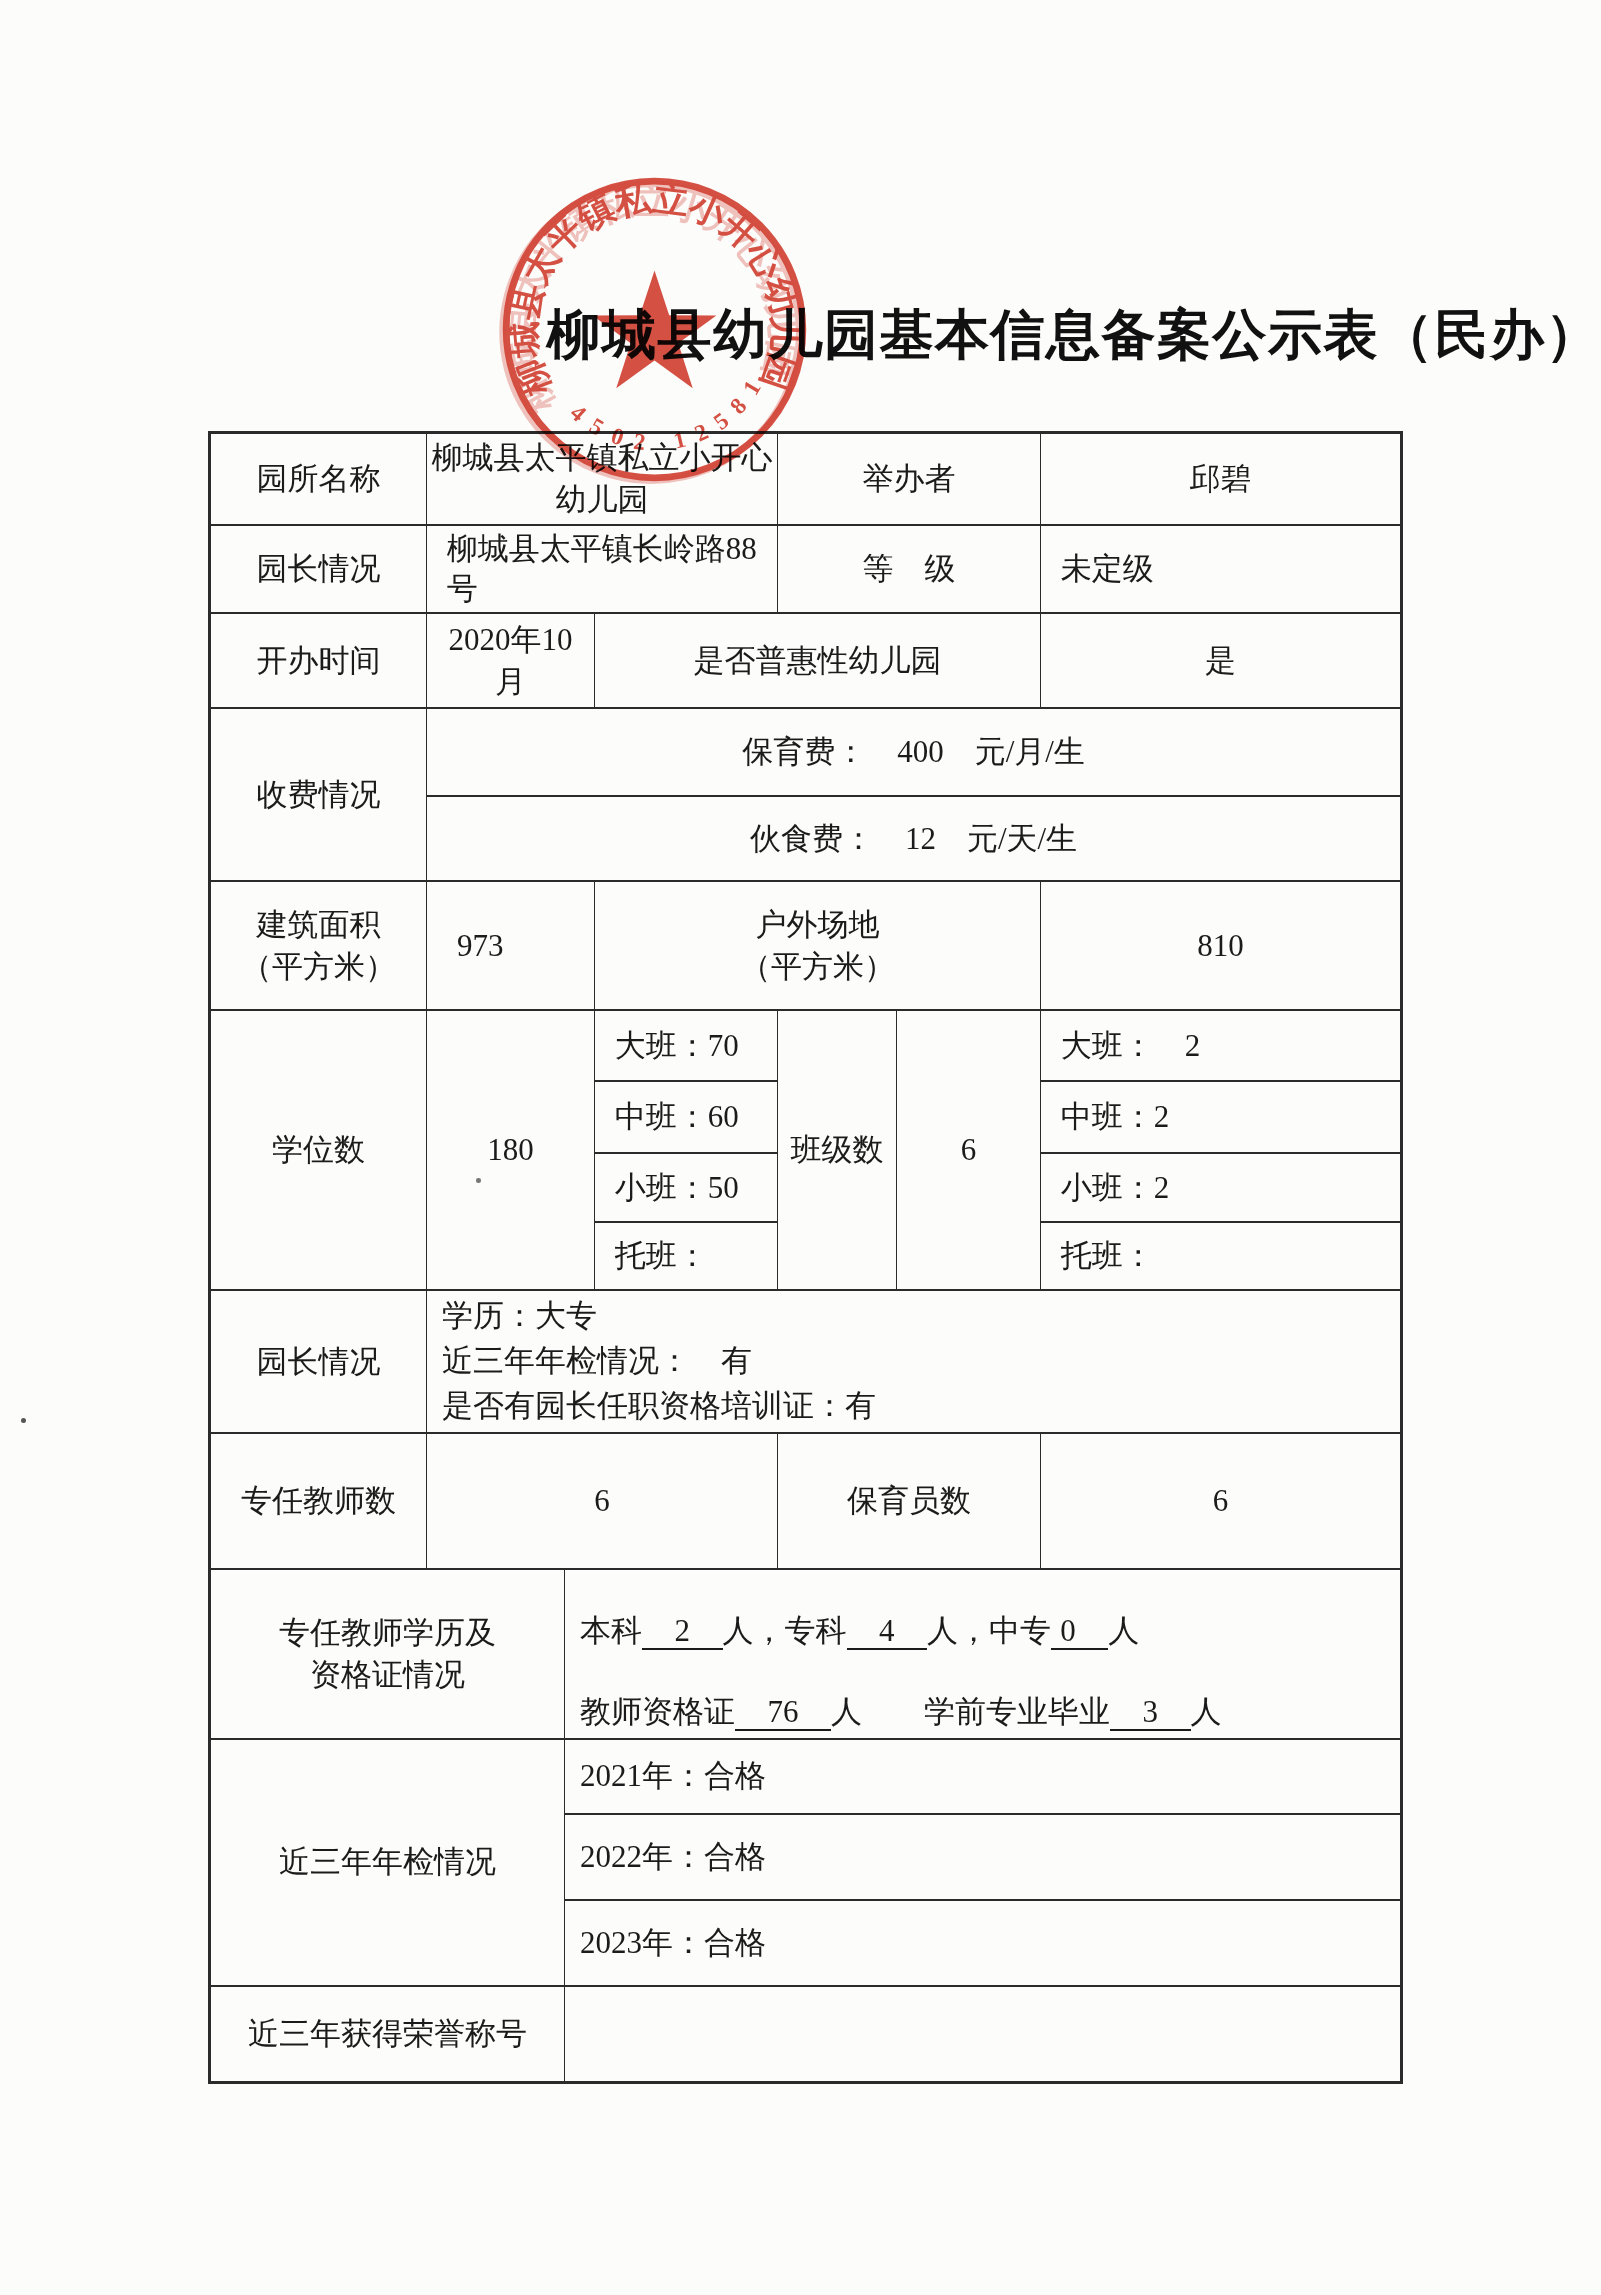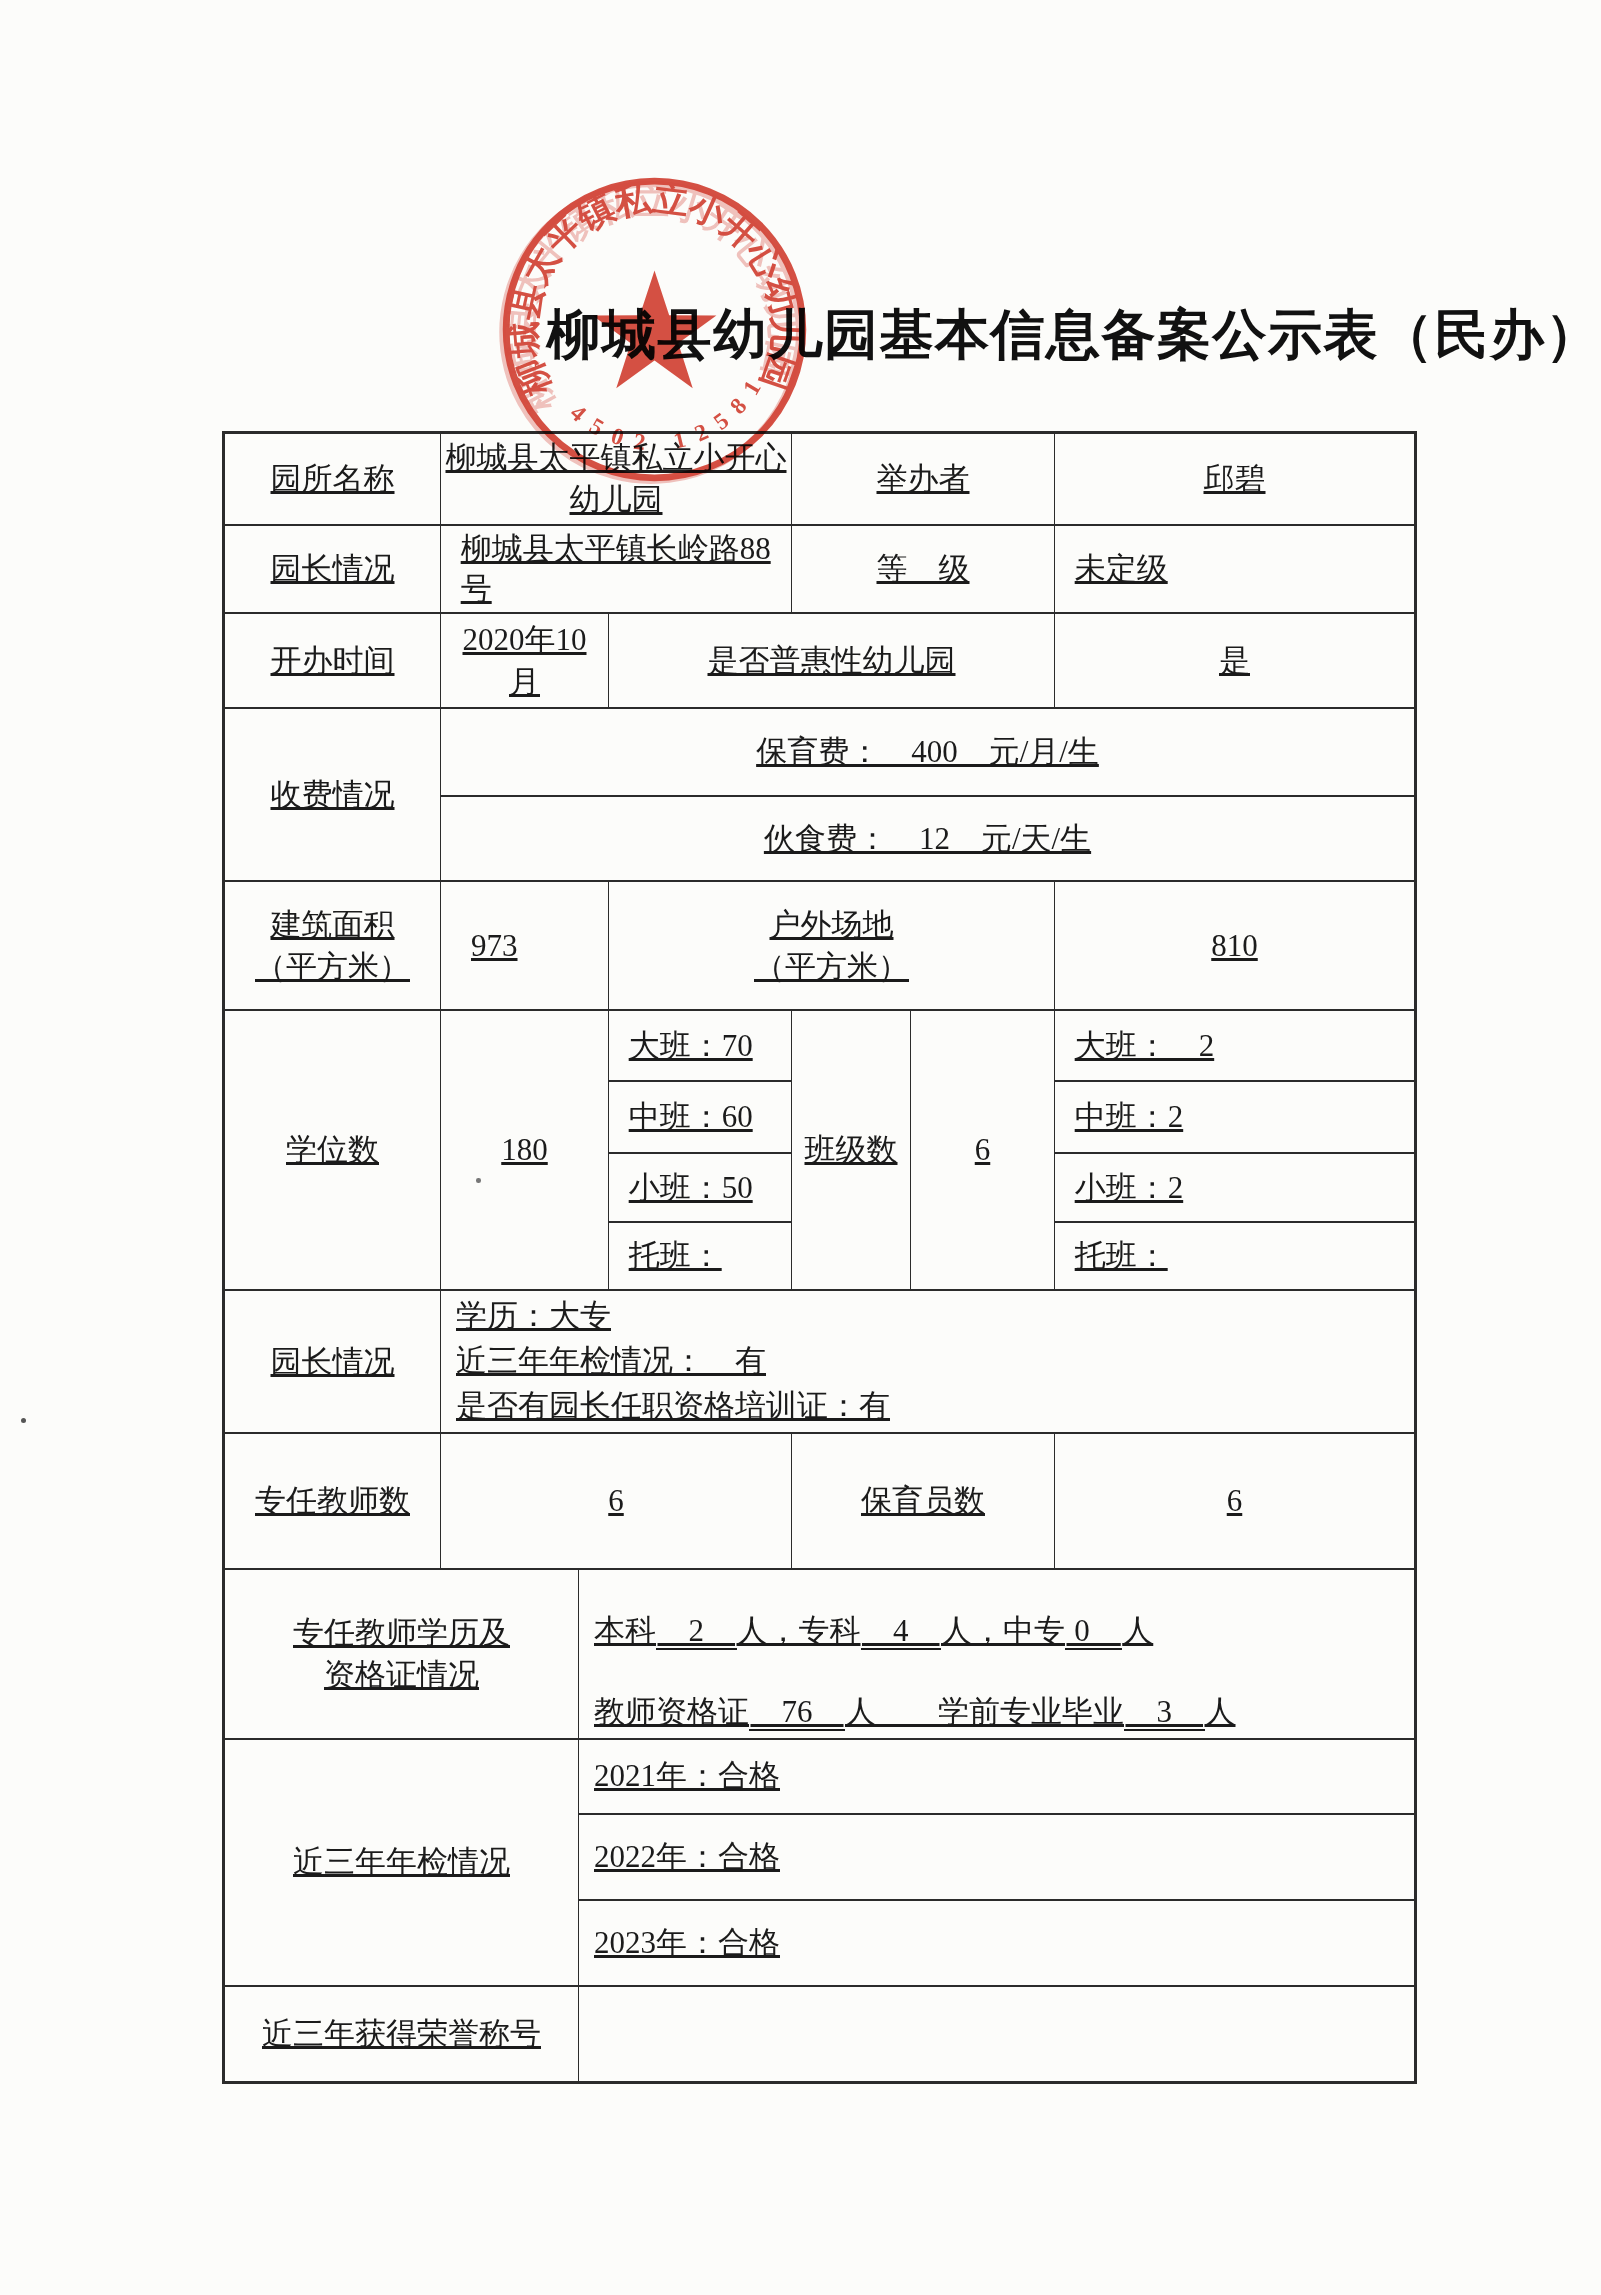--- a/index.html
+++ b/index.html
@@ -9,24 +9,23 @@
   .page{
     position:relative; width:1601px; height:2295px; background:var(--paper);
     font-family:"Liberation Serif", serif; color:var(--ink); overflow:hidden;
   }
   .title{
     position:absolute; top:305px; left:0; width:1601px; text-align:right;
     font-family:"Liberation Sans", sans-serif; font-weight:700;
     font-size:54px; line-height:1.1; letter-spacing:1.5px; color:#111;
   }
   table.form{
-    position:absolute; left:222px; top:431px; width:1193px;
+    position:absolute; left:208px; top:431px; width:1193px;
     border-collapse:collapse; table-layout:fixed;
     border:3px solid var(--border);
-    text-decoration:underline;
   }
   td{
     border:1.5px solid var(--border); border-top-width:2.3px; border-bottom-width:2.3px;
     font-size:31px; line-height:1.3; text-align:center; vertical-align:middle;
     padding:3px 4.5px; overflow:hidden;
   }
   tr.hr1{height:85px} tr.hr2{height:79px} tr.hr3{height:95px}
   tr.hr4a{height:88px} tr.hr4b{height:85px} tr.hr5{height:129px}
   tr.hr6a{height:71px} tr.hr6b{height:72px} tr.hr6c{height:69px} tr.hr6d{height:68px}
   tr.hr7{height:135px} tr.hr8{height:136px} tr.hr9{height:144px}

